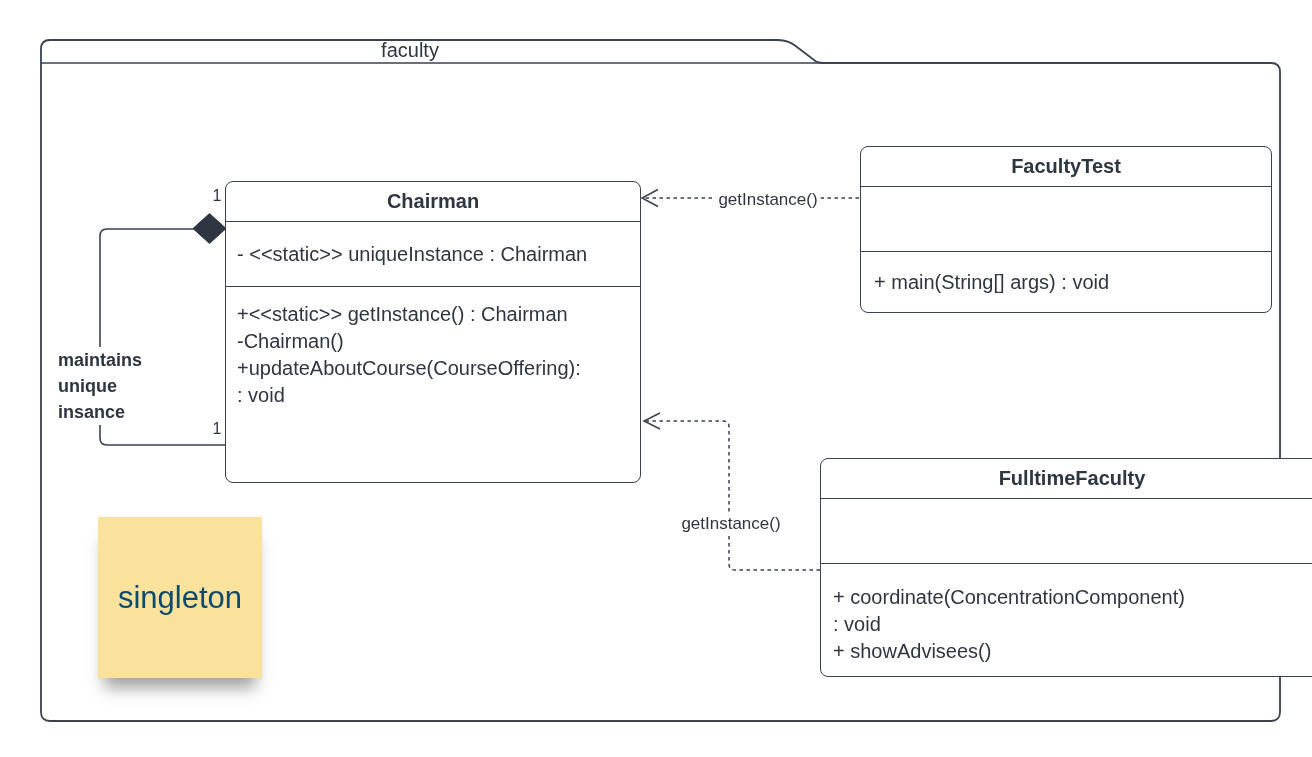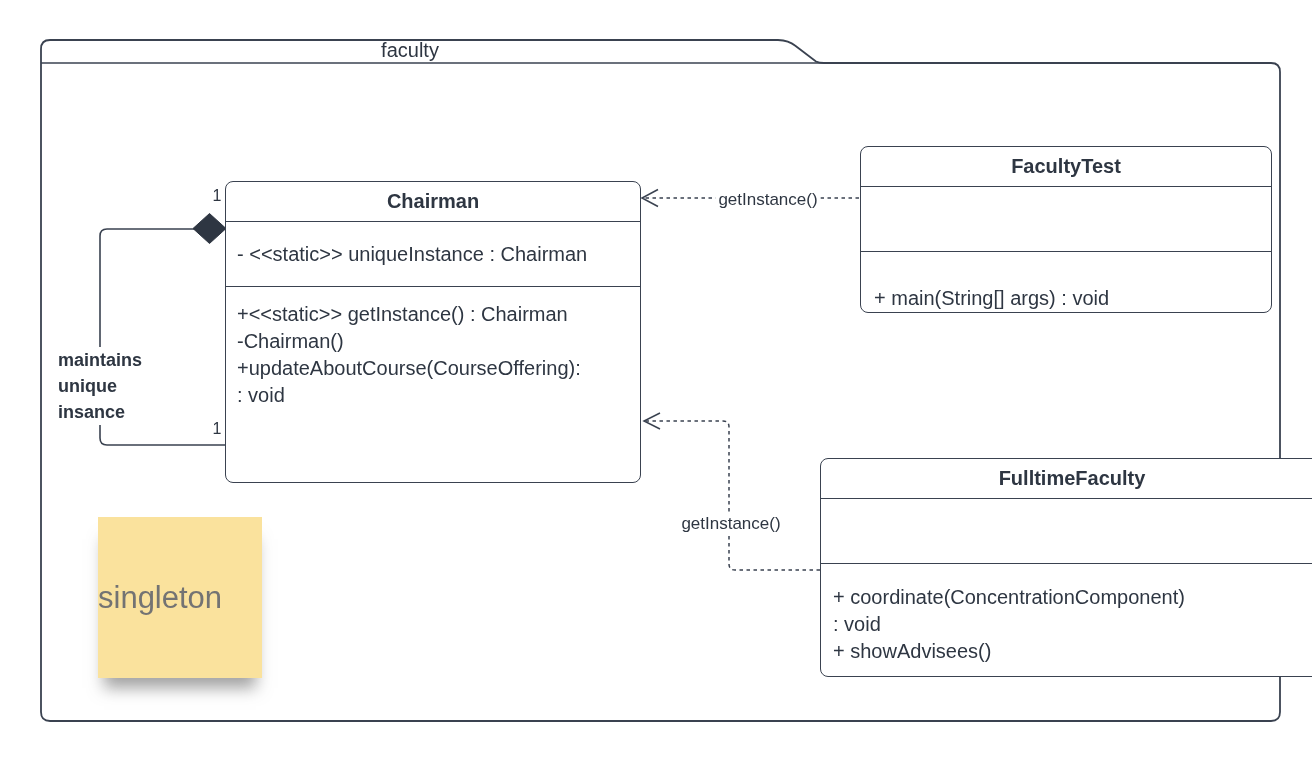--- a/index.html
+++ b/index.html
@@ -53,22 +53,22 @@
     transform:translate(-50%,-50%);
     font-size:16px;background:#ffffff;padding:0 1px;
   }
   .agg-label{
     position:absolute;z-index:4;
     font-size:18px;font-weight:bold;line-height:26px;
     background:#ffffff;padding:0 2px;margin-top:48px;
   }
   .sticky-note{
     position:absolute;z-index:3;
-    display:flex;align-items:center;justify-content:flex-start;
-    font-size:31px;color:#737373;
+    display:flex;align-items:center;justify-content:center;
+    font-size:31px;color:#0c4a6e;
     box-shadow:0 16px 15px -6px rgba(85,85,85,0.55);
   }
 </style>
 </head>
 <body>
 
 <div class="canvas">
 
   <svg class="lines" width="1312" height="757" viewBox="0 0 1312 757">
 
@@ -96,21 +96,21 @@
       <div>+&lt;&lt;static&gt;&gt; getInstance() : Chairman</div>
       <div>-Chairman()</div>
       <div>+updateAboutCourse(CourseOffering):</div>
       <div>: void</div>
     </div>
   </div>
 
   <div class="uml-class" style="left:860px;top:118px;width:412px;height:167px;margin-top:28px;">
     <div class="uml-title" style="height:40px;">FacultyTest</div>
     <div class="uml-attrs" style="height:65px;padding-left:13px;"></div>
-    <div class="uml-methods" style="display:flex;align-items:flex-end;padding-left:13px;">
+    <div class="uml-methods" style="display:flex;align-items:center;padding-left:13px;">
       <div>+ main(String[] args) : void</div>
     </div>
   </div>
 
   <div class="uml-class" style="left:820px;top:458px;width:504px;height:219px;">
     <div class="uml-title" style="height:40px;">FulltimeFaculty</div>
     <div class="uml-attrs" style="height:65px;padding-left:12px;"></div>
     <div class="uml-methods" style="padding:20px 10px 0 12px;">
       <div>+ coordinate(ConcentrationComponent)</div>
       <div>: void</div>

